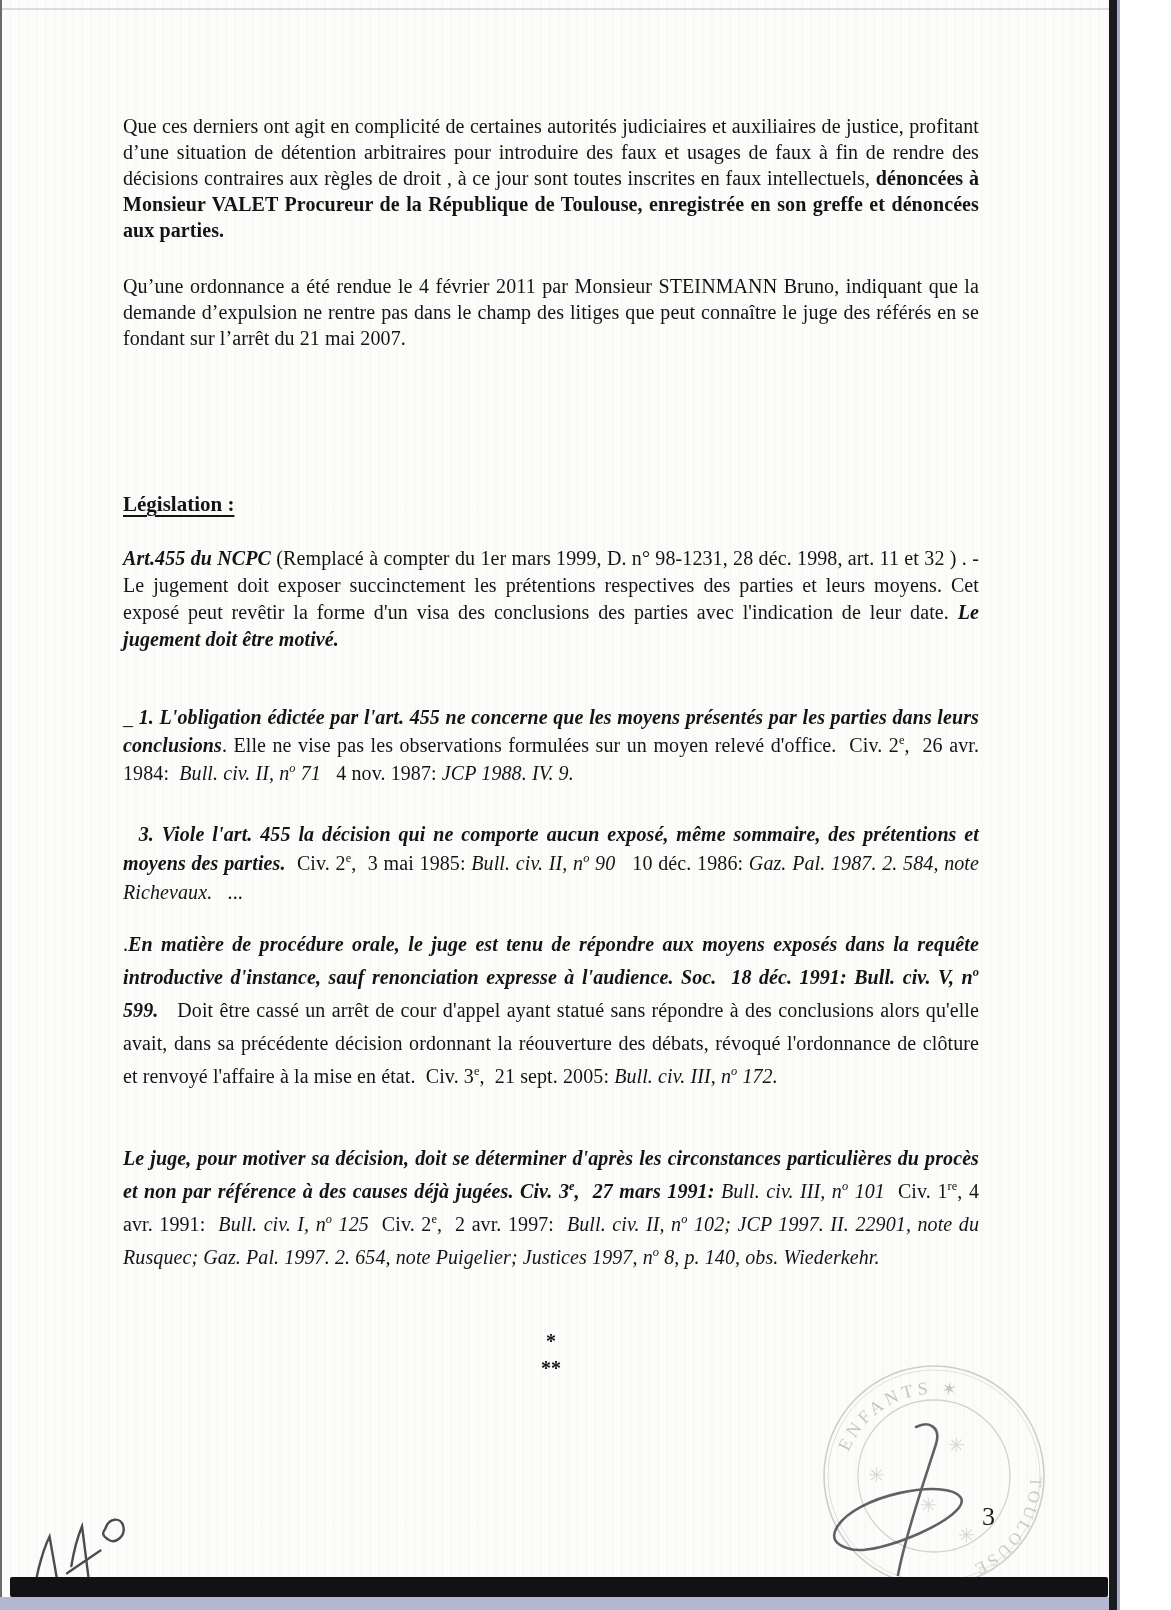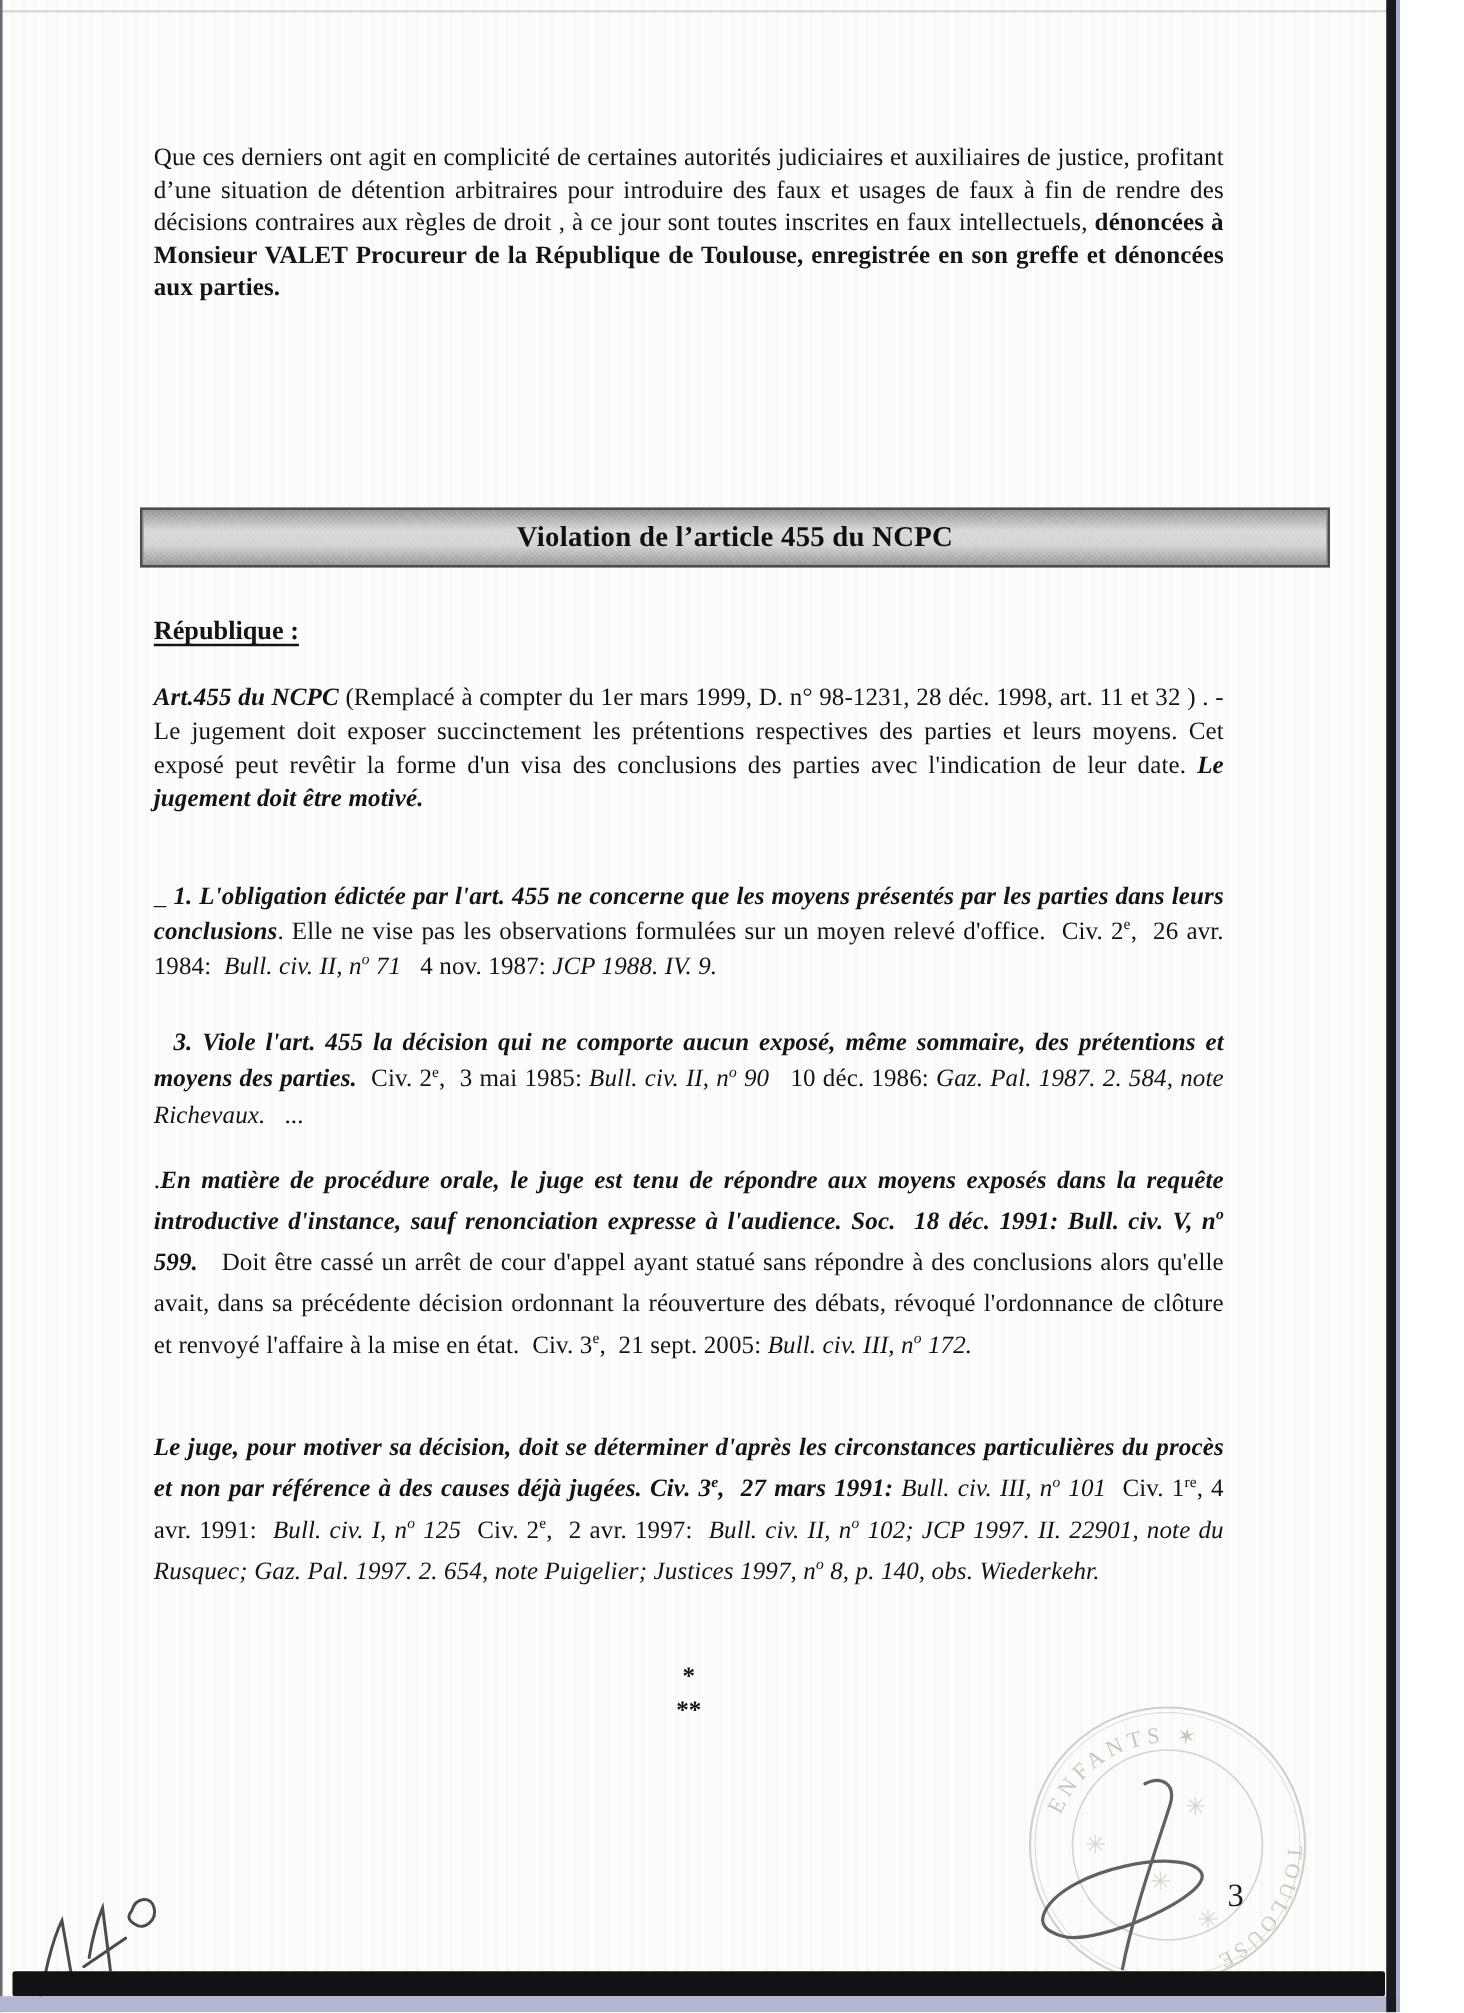--- a/index.html
+++ b/index.html
@@ -53,26 +53,24 @@
   .stamp-svg{position:absolute; left:808px; top:1352px; width:252px; height:246px;}
   .handwriting-svg{position:absolute; left:14px; top:1512px; width:130px; height:95px; transform:rotate(-14deg);}
 </style>
 </head>
 <body>
 
 <div class="page">
 
   <p class="para" style="top:113px; line-height:26px;"><span>Que ces derniers ont agit en complicité de certaines autorités judiciaires et auxiliaires de justice, profitant d’une situation de détention arbitraires pour introduire des faux et usages de faux à fin de rendre des décisions contraires aux règles de droit , à ce jour sont toutes inscrites en faux intellectuels, </span><span class="b">dénoncées à Monsieur VALET Procureur de la République de Toulouse, enregistrée en son greffe et dénoncées aux parties.</span></p>
 
+  <p class="para" style="top:273px; line-height:26px;"><span>Qu’une ordonnance a été rendue le 4 février 2011 par Monsieur STEINMANN Bruno, indiquant que la demande d’expulsion ne rentre pas dans le champ des litiges que peut connaître le juge des référés en se fondant sur l’arrêt du 21 mai 2007.</span></p>
 
-  <div class="banner">
-    <span class="banner-title">Violation de l’article 455 du NCPC</span>
-  </div>
 
-  <h2 class="heading">République :</h2>
+  <h2 class="heading">Législation :</h2>
 
   <p class="para" style="top:545px; line-height:27px;"><span class="b i u">Art.455 du NCPC</span><span> (Remplacé à compter du 1er mars 1999, D. n° 98-1231, 28 déc. 1998, art. 11 et 32 ) . - Le jugement doit exposer succinctement les prétentions respectives des parties et leurs moyens. Cet exposé peut revêtir la forme d'un visa des conclusions des parties avec l'indication de leur date. </span><span class="b i u">Le jugement doit être motivé.</span></p>
 
   <p class="para" style="top:703px; line-height:28px;"><span>_ </span><span class="b i u">1. L'obligation édictée par l'art. 455 ne concerne que les moyens présentés par les parties dans leurs conclusions</span><span>. Elle ne vise pas les observations formulées sur un moyen relevé d'office. &nbsp;Civ. 2</span><span class="sup">e</span><span>, &nbsp;26 avr. 1984: &nbsp;</span><span class="i">Bull. civ. II, n</span><span class="i sup">o</span><span class="i"> 71</span><span> &nbsp;&nbsp;4 nov. 1987: </span><span class="i">JCP 1988. IV. 9.</span></p>
 
   <p class="para" style="top:820px; line-height:29px;"><span class="b i u">&nbsp;&nbsp;3. Viole l'art. 455 la décision qui ne comporte aucun exposé, même sommaire, des prétentions et moyens des parties.</span><span> &nbsp;Civ. 2</span><span class="sup">e</span><span>, &nbsp;3 mai 1985: </span><span class="i">Bull. civ. II, n</span><span class="i sup">o</span><span class="i"> 90</span><span> &nbsp;&nbsp;10 déc. 1986: </span><span class="i">Gaz. Pal. 1987. 2. 584, note Richevaux.</span><span> &nbsp;&nbsp;...</span></p>
 
   <p class="para" style="top:928px; line-height:33px;"><span>.</span><span class="b i u">En matière de procédure orale, le juge est tenu de répondre aux moyens exposés dans la requête introductive d'instance, sauf renonciation expresse à l'audience</span><span class="b i">. </span><span class="b i u"> Soc. &nbsp;18 déc. 1991: Bull. civ. V, n</span><span class="b i u sup">o</span><span class="b i u"> 599.</span><span> &nbsp;&nbsp;Doit être cassé un arrêt de cour d'appel ayant statué sans répondre à des conclusions alors qu'elle avait, dans sa précédente décision ordonnant la réouverture des débats, révoqué l'ordonnance de clôture et renvoyé l'affaire à la mise en état. &nbsp;Civ. 3</span><span class="sup">e</span><span>, &nbsp;21 sept. 2005: </span><span class="i">Bull. civ. III, n</span><span class="i sup">o</span><span class="i"> 172.</span></p>
 
   <p class="para" style="top:1142px; line-height:33px;"><span class="b i u">Le juge, pour motiver sa décision, doit se déterminer d'après les circonstances particulières du procès et non par référence à des causes déjà jugées. </span><span class="b i">Civ. 3</span><span class="b i sup">e</span><span class="b i">, &nbsp;27 mars 1991: </span><span class="i"> Bull. civ. III, n</span><span class="i sup">o</span><span class="i"> 101</span><span> &nbsp;Civ. 1</span><span class="sup">re</span><span>, 4 avr. 1991: &nbsp;</span><span class="i">Bull. civ. I, n</span><span class="i sup">o</span><span class="i"> 125</span><span> &nbsp;Civ. 2</span><span class="sup">e</span><span>, &nbsp;2 avr. 1997: &nbsp;</span><span class="i">Bull. civ. II, n</span><span class="i sup">o</span><span class="i"> 102; JCP 1997. II. 22901, note du Rusquec; Gaz. Pal. 1997. 2. 654, note Puigelier; Justices 1997, n</span><span class="i sup">o</span><span class="i"> 8, p. 140, obs. Wiederkehr.</span></p>

